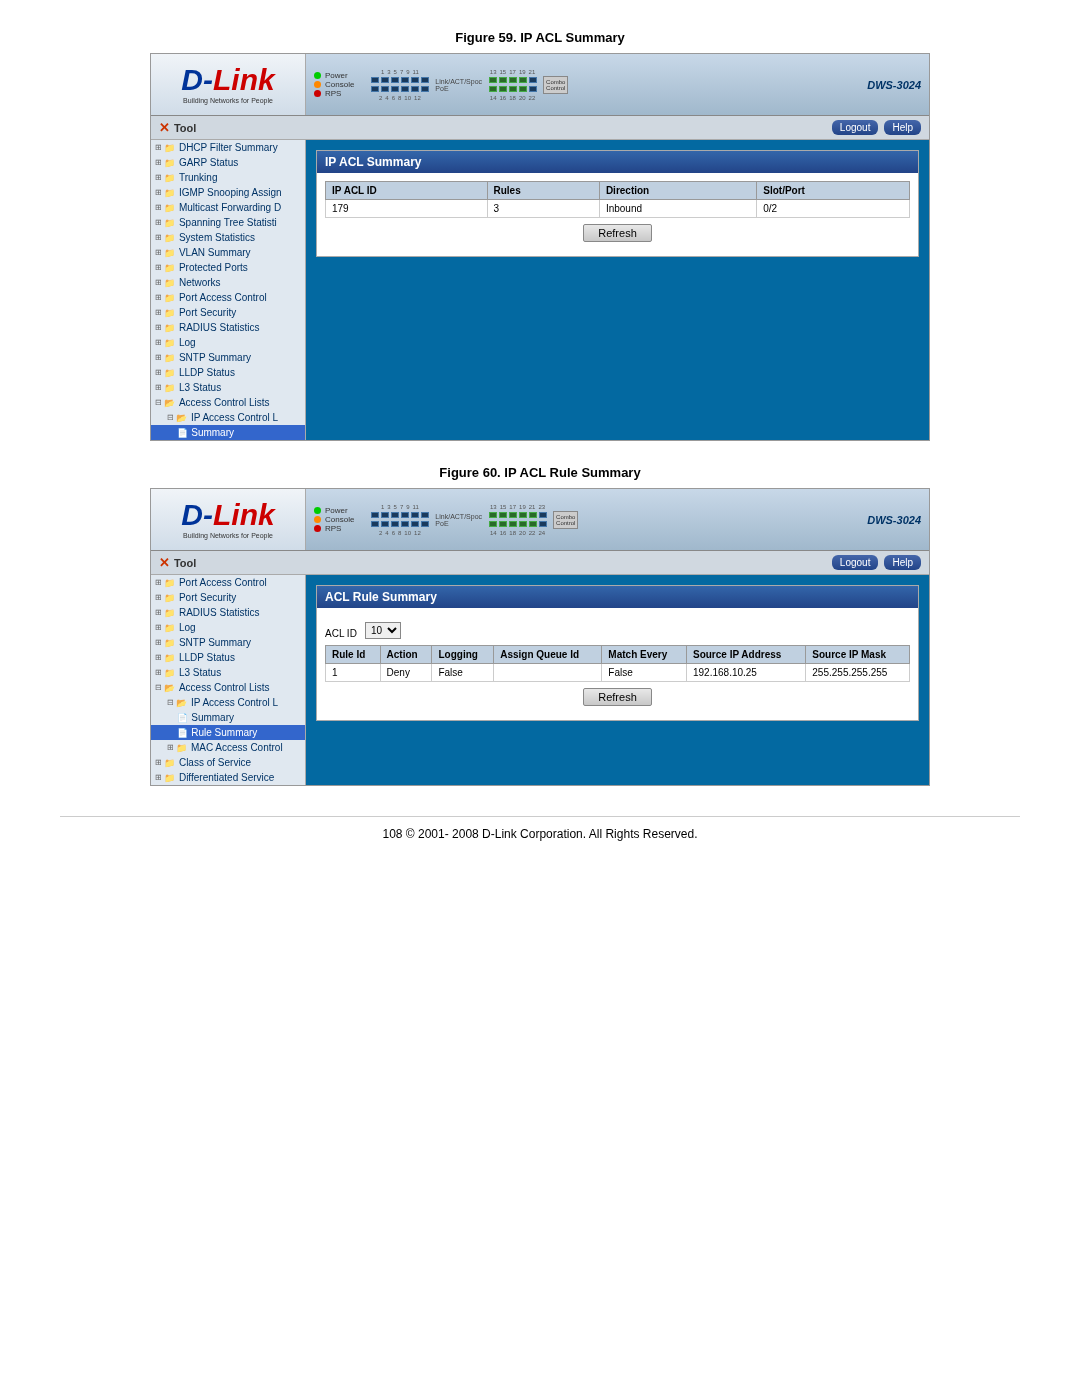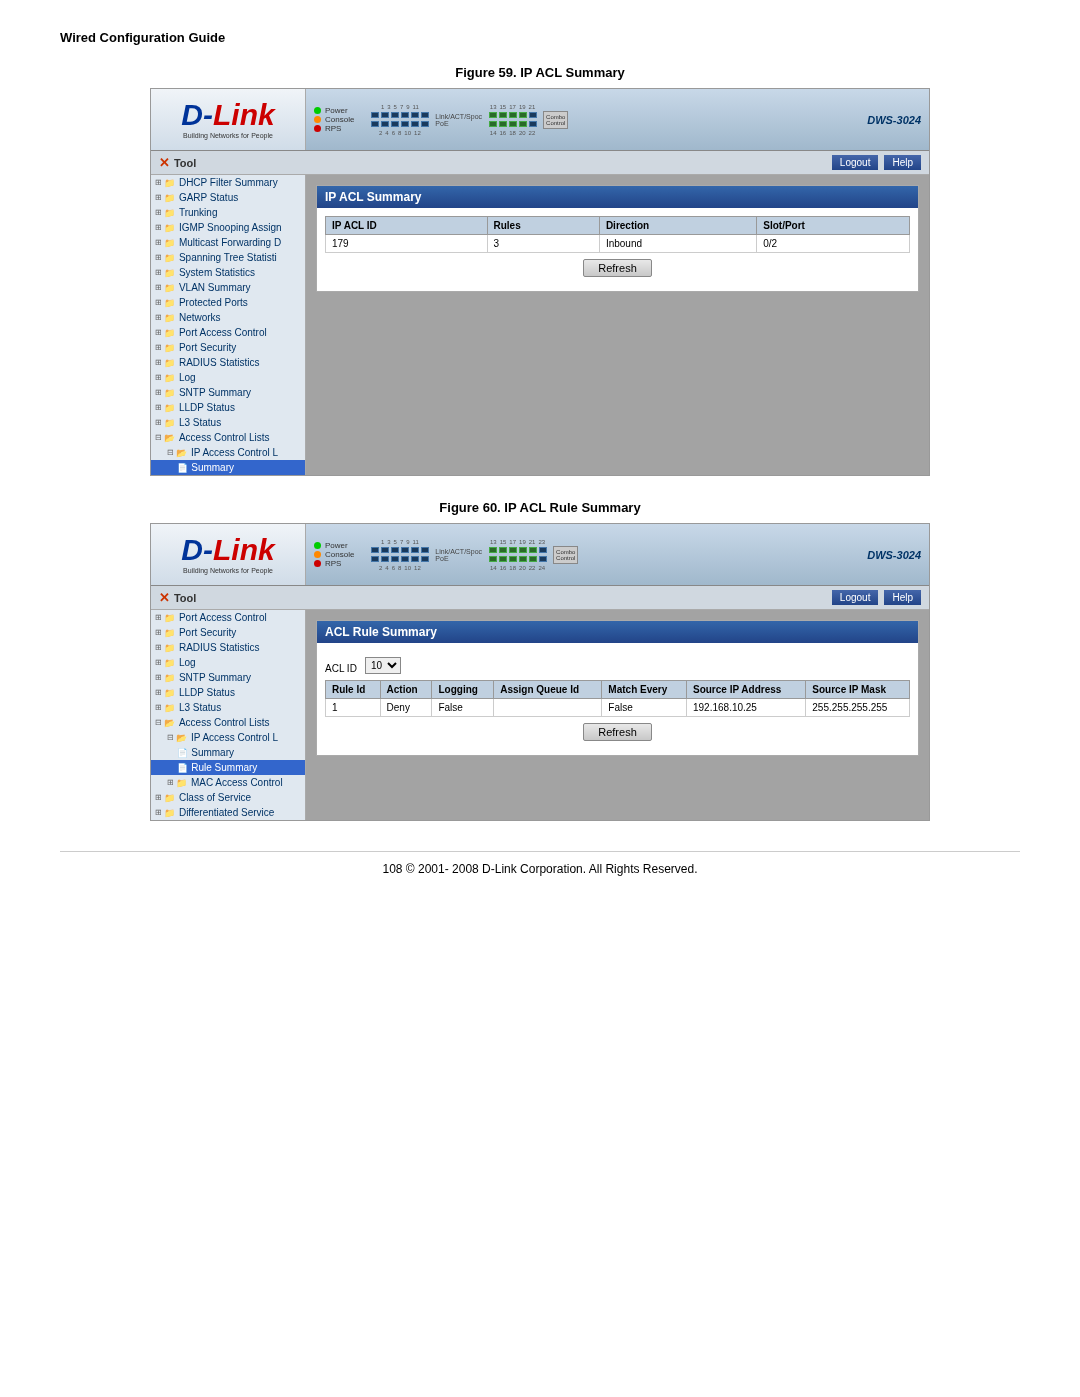--- a/index.html
+++ b/index.html
@@ -152,21 +152,21 @@
       align-items: center;
     }
 
     .toolbar-btn {
       background: linear-gradient(to bottom, #4466aa, #224488);
       color: white;
       border: none;
       padding: 2px 8px;
       font-size: 10px;
       cursor: pointer;
-      border-radius: 0;
+      border-radius: 6px;
     }
 
     
     .main-layout {
       display: flex;
       flex: 1;
     }
 
     
     .sidebar {
@@ -196,21 +196,21 @@
     .sidebar-expand {
       font-size: 8px;
       color: #666;
       flex-shrink: 0;
     }
 
     
     .content-area {
       flex: 1;
       padding: 10px;
-      background: #a3a3a3;
+      background: #0369a1;
     }
 
     .content-panel {
       background: white;
       border: 1px solid #aaa;
     }
 
     .content-panel-header {
       background: linear-gradient(to bottom, #3366aa, #224488);
       color: white;
@@ -303,23 +303,20 @@
       background: #1a3a5c;
       border: 0.5px solid #4477aa;
       margin: 0.5px;
     }
   </style>
 </head>
 <body>
 
 <div class="page-wrapper">
 
-  <div class="page-header">
-    <span>Wired Configuration Guide</span>
-  </div>
 
   <div class="figure-title">
     <span>Figure 59. IP ACL Summary</span>
   </div>
 
   <div class="screenshot-box">
     <div class="ss-inner">
 
       <div class="dlink-header">
         <div class="dlink-logo-area">

